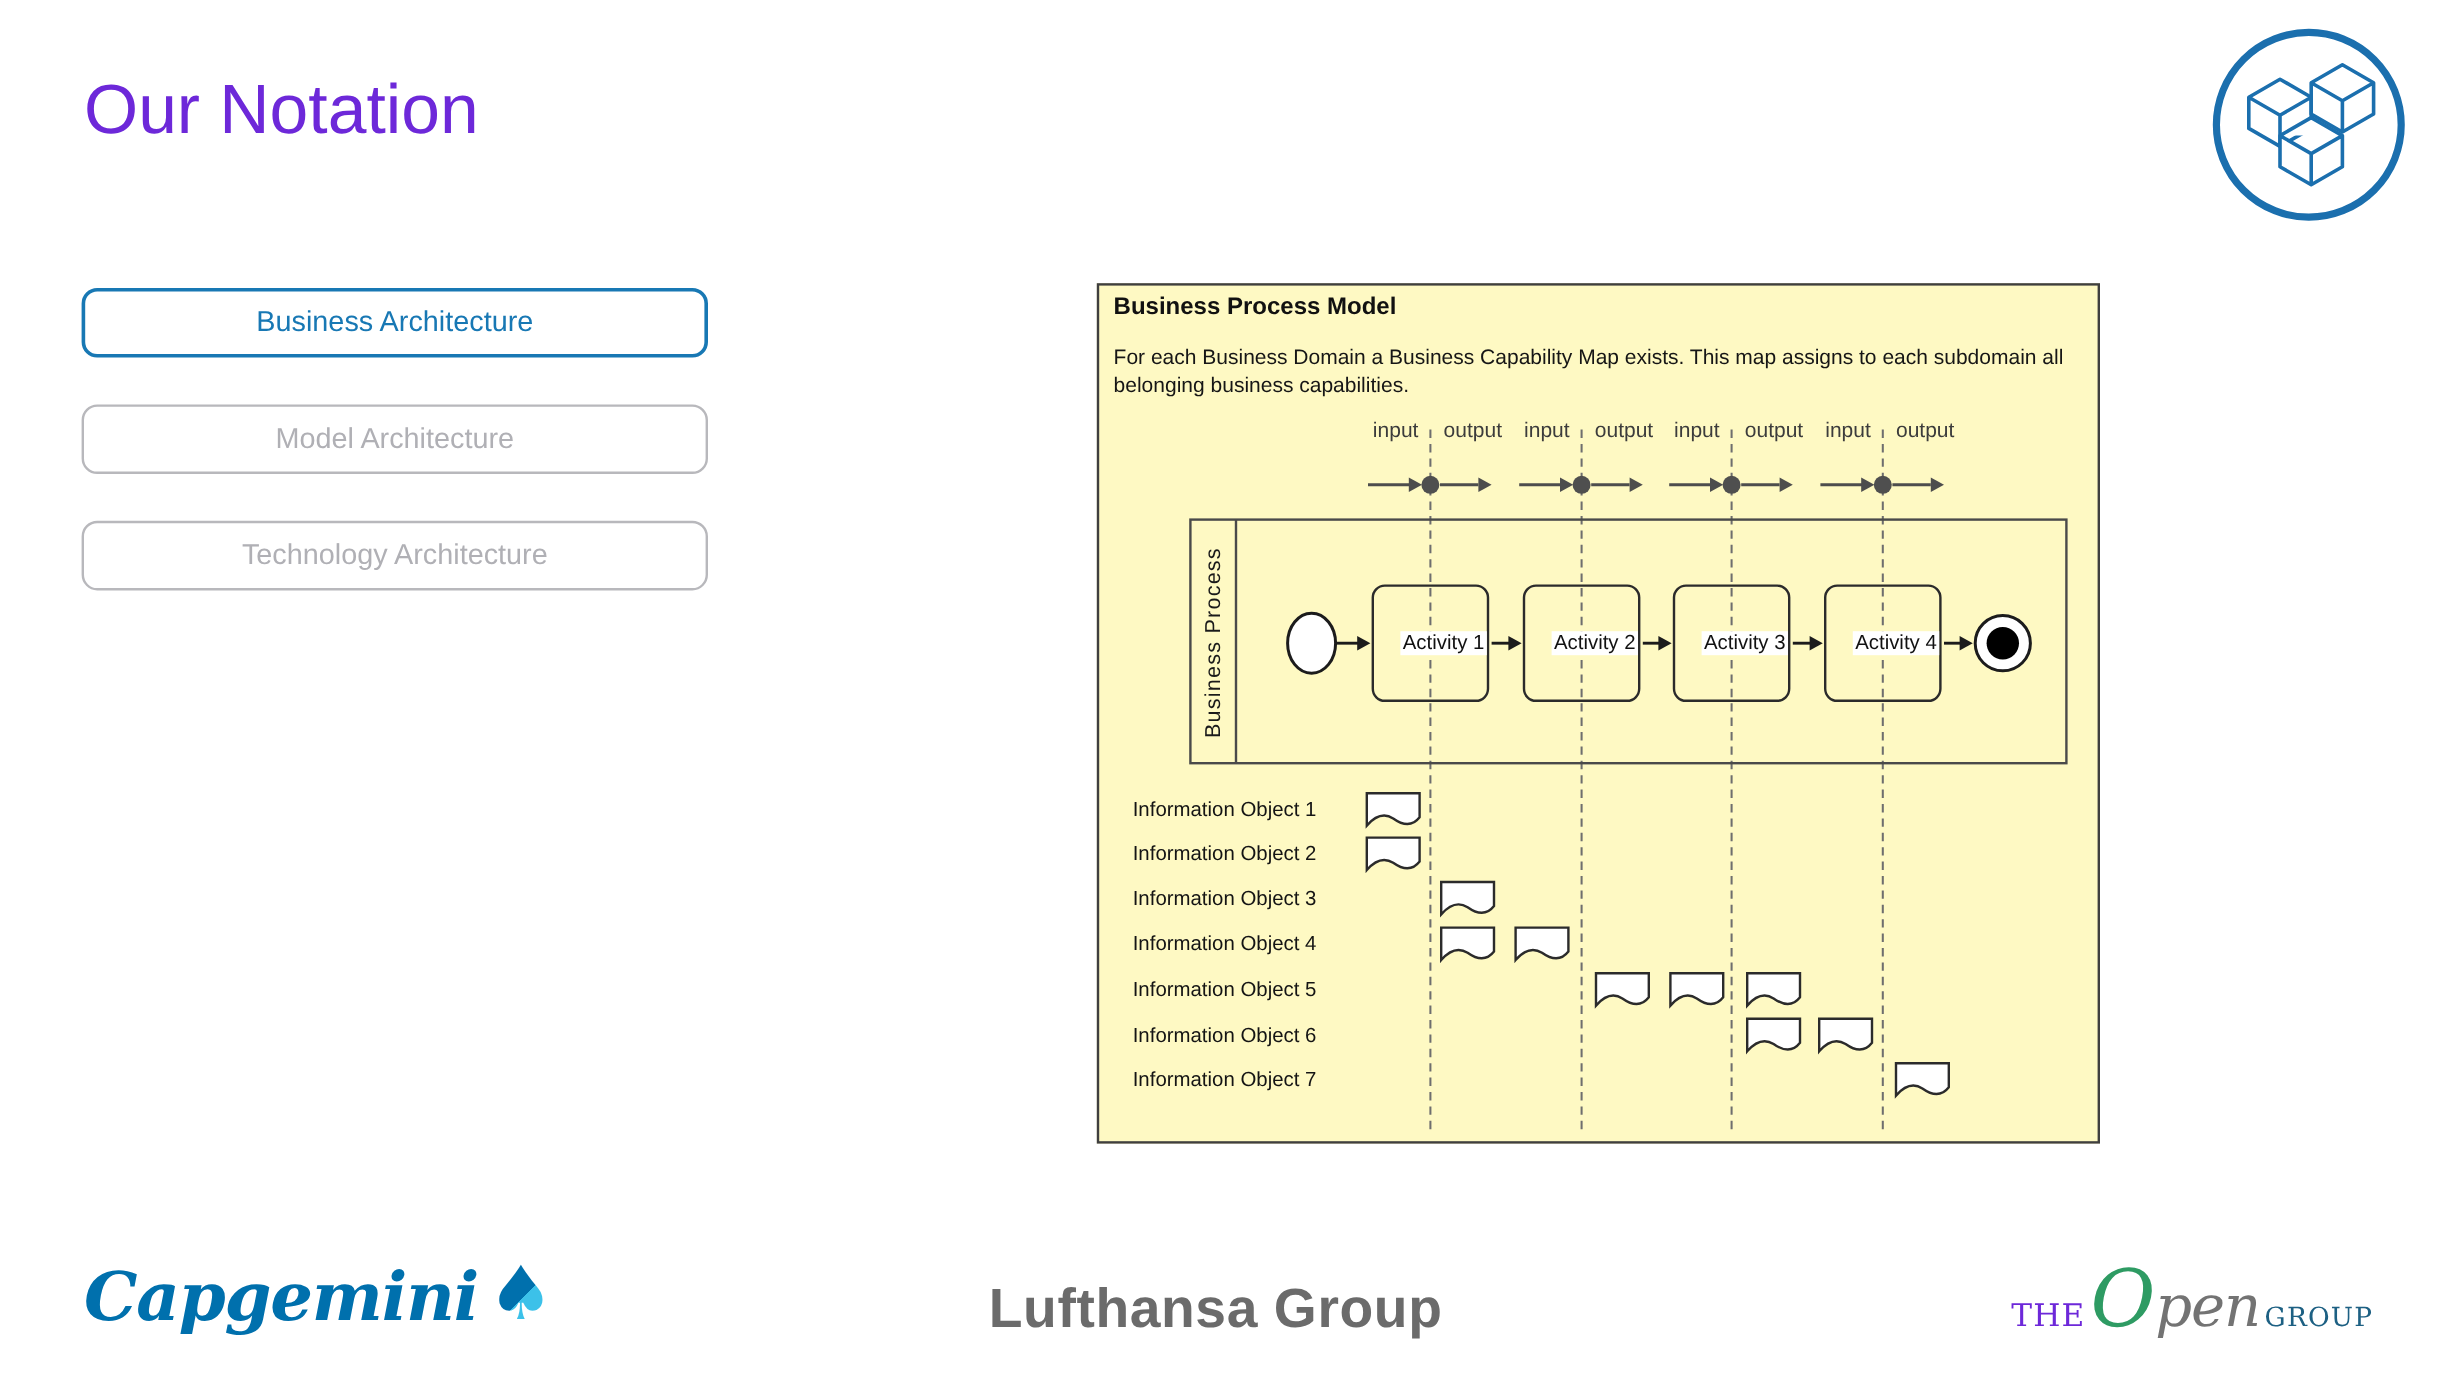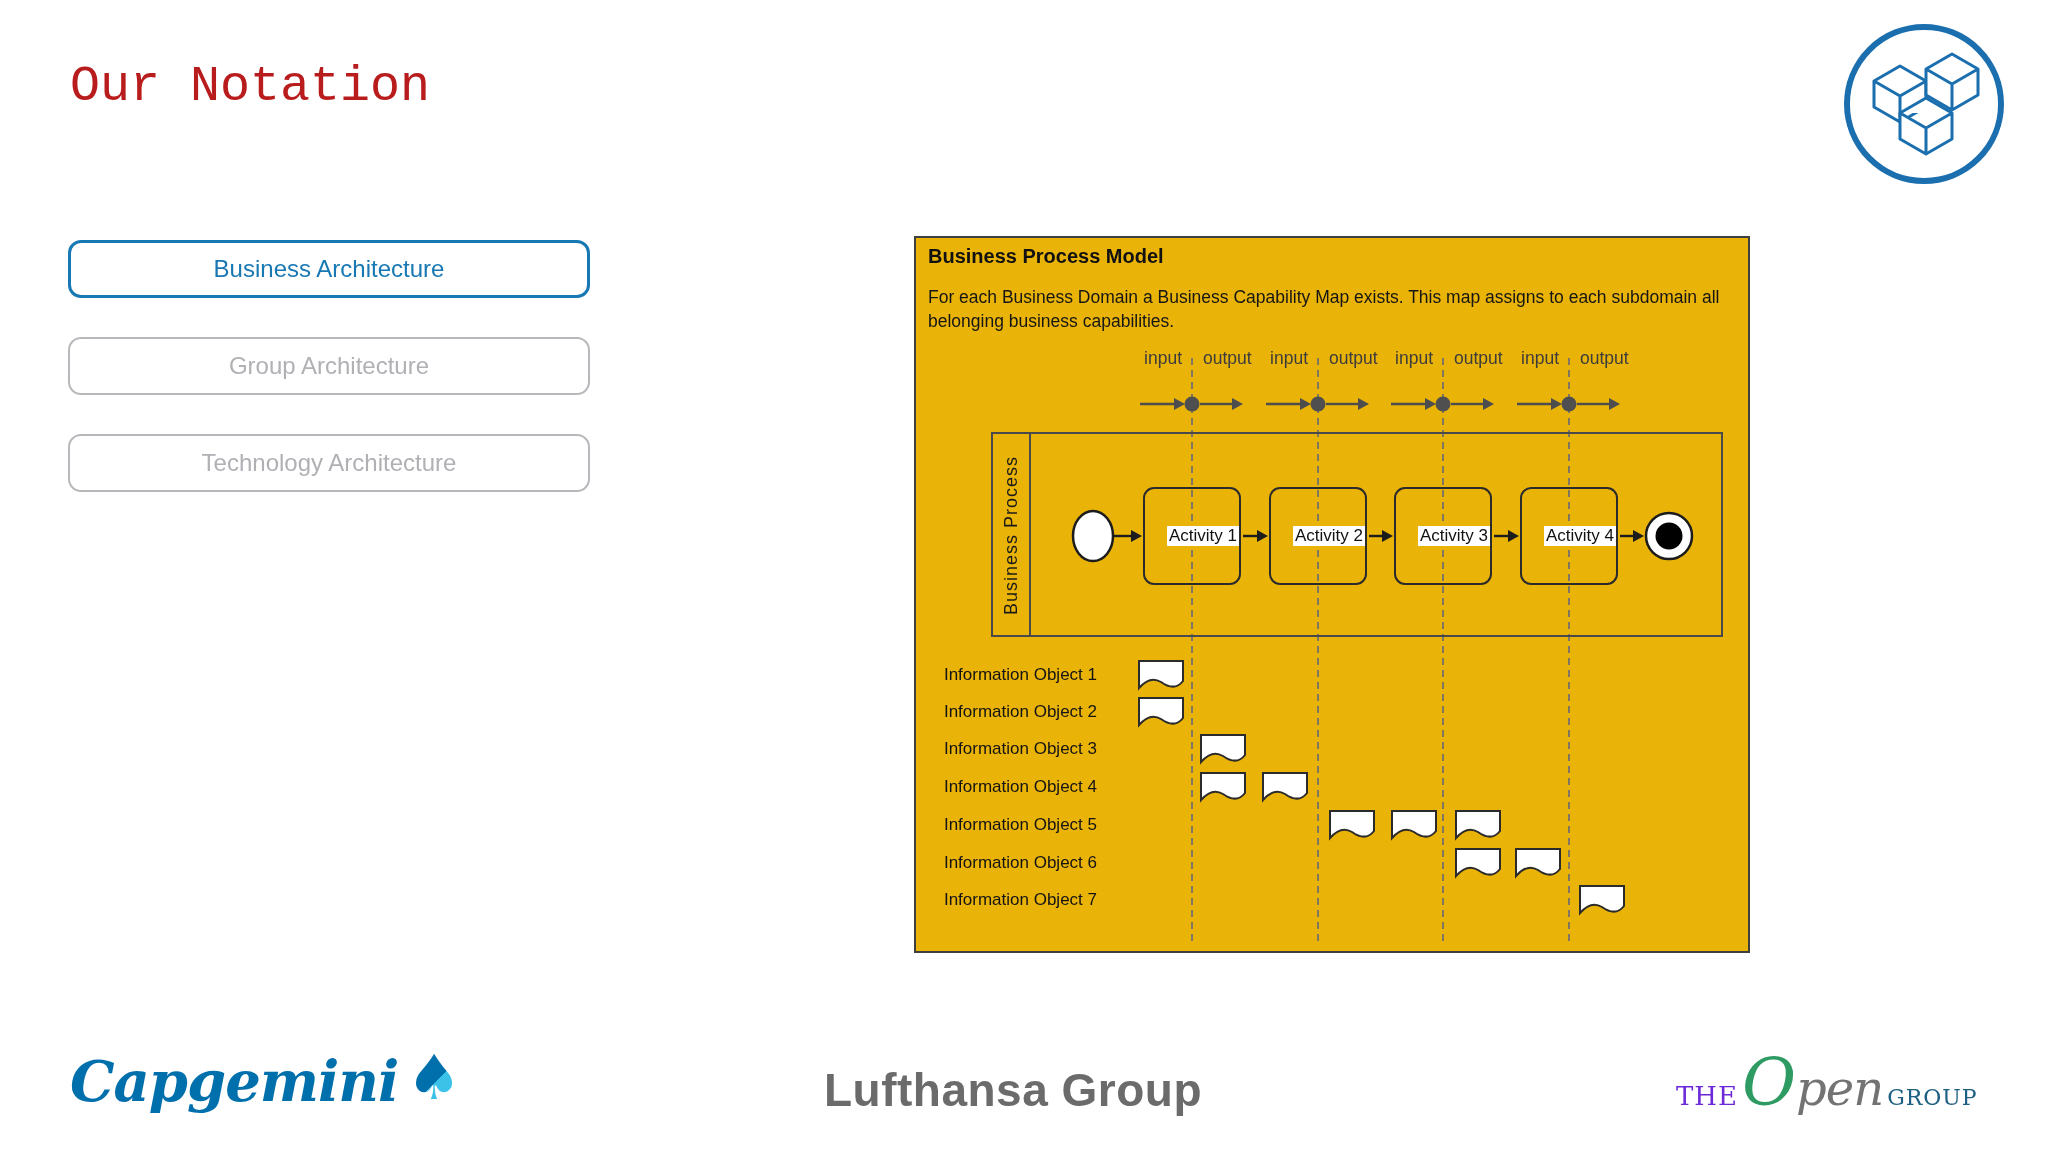--- a/index.html
+++ b/index.html
@@ -1,33 +1,33 @@
 <!DOCTYPE html>
 <html><head>
 <meta charset="utf-8">
 <style>
   * { margin:0; padding:0; box-sizing:border-box; }
   html,body { width:2048px; height:1152px; background:#ffffff; overflow:hidden;
               font-family:"Liberation Sans", sans-serif; }
   .slide { position:relative; width:2048px; height:1152px; background:#fff; }
 
   
-  .page-title { position:absolute; left:70px; top:58px; font-size:50px; font-weight:400;
-                color:#b91c1c; font-family:Liberation Mono, monospace; letter-spacing:0px; }
+  .page-title { position:absolute; left:70px; top:58px; font-size:58px; font-weight:400;
+                color:#6d28d9; font-family:Liberation Sans, sans-serif; letter-spacing:0px; }
 
   
   .nav { position:absolute; left:68px; top:240px; width:522px; }
   .btn { width:522px; height:58px; border:2.5px solid #B8B8BC; border-radius:13px;
          display:flex; align-items:center; justify-content:center; margin-bottom:39px;
          font-size:24px; color:#B0B0B5; background:#fff; cursor:pointer; }
   .btn.active { border:3px solid #1878B4; color:#1878B4; }
 
   
   .diagram { position:absolute; left:914px; top:236px; width:836px; height:717px;
-             border:2px solid #3F3F3F; background:#eab308; }
+             border:2px solid #3F3F3F; background:#fef9c3; }
   .d-title { position:absolute; left:12px; top:7px; font-size:20px; font-weight:bold; color:#111; }
   .d-desc  { position:absolute; left:12px; top:47px; width:795px; font-size:17.5px;
              line-height:1.38; color:#161616; }
   .d-svg { position:absolute; left:0; top:0; z-index:1; }
   .io-label { position:absolute; top:110px; font-size:17.5px; color:#3c3c3c; z-index:2; }
   .io-label.in  { width:90px; text-align:right; }
   .io-label.out { width:100px; text-align:left; }
   .activity { position:absolute; top:249px; width:98px; height:98px; border:2px solid #2b2b2b;
               border-radius:11px; display:flex; align-items:center; justify-content:flex-end;
               z-index:3; background:transparent; }
@@ -63,21 +63,21 @@
 
 <div class="slide">
 
   <h1 class="page-title">Our Notation</h1>
 
   <div class="nav">
       <div class="btn active">
         <span>Business Architecture</span>
       </div>
       <div class="btn">
-        <span>Group Architecture</span>
+        <span>Model Architecture</span>
       </div>
       <div class="btn">
         <span>Technology Architecture</span>
       </div>
     </div>
 
   <div class="diagram">
     <div class="d-title">Business Process Model</div>
     <div class="d-desc">For each Business Domain a Business Capability Map exists. This map assigns to each subdomain all belonging business capabilities.</div>
     <svg class="d-svg" id="diagram-svg" width="832" height="713" viewBox="0 0 832 713">

